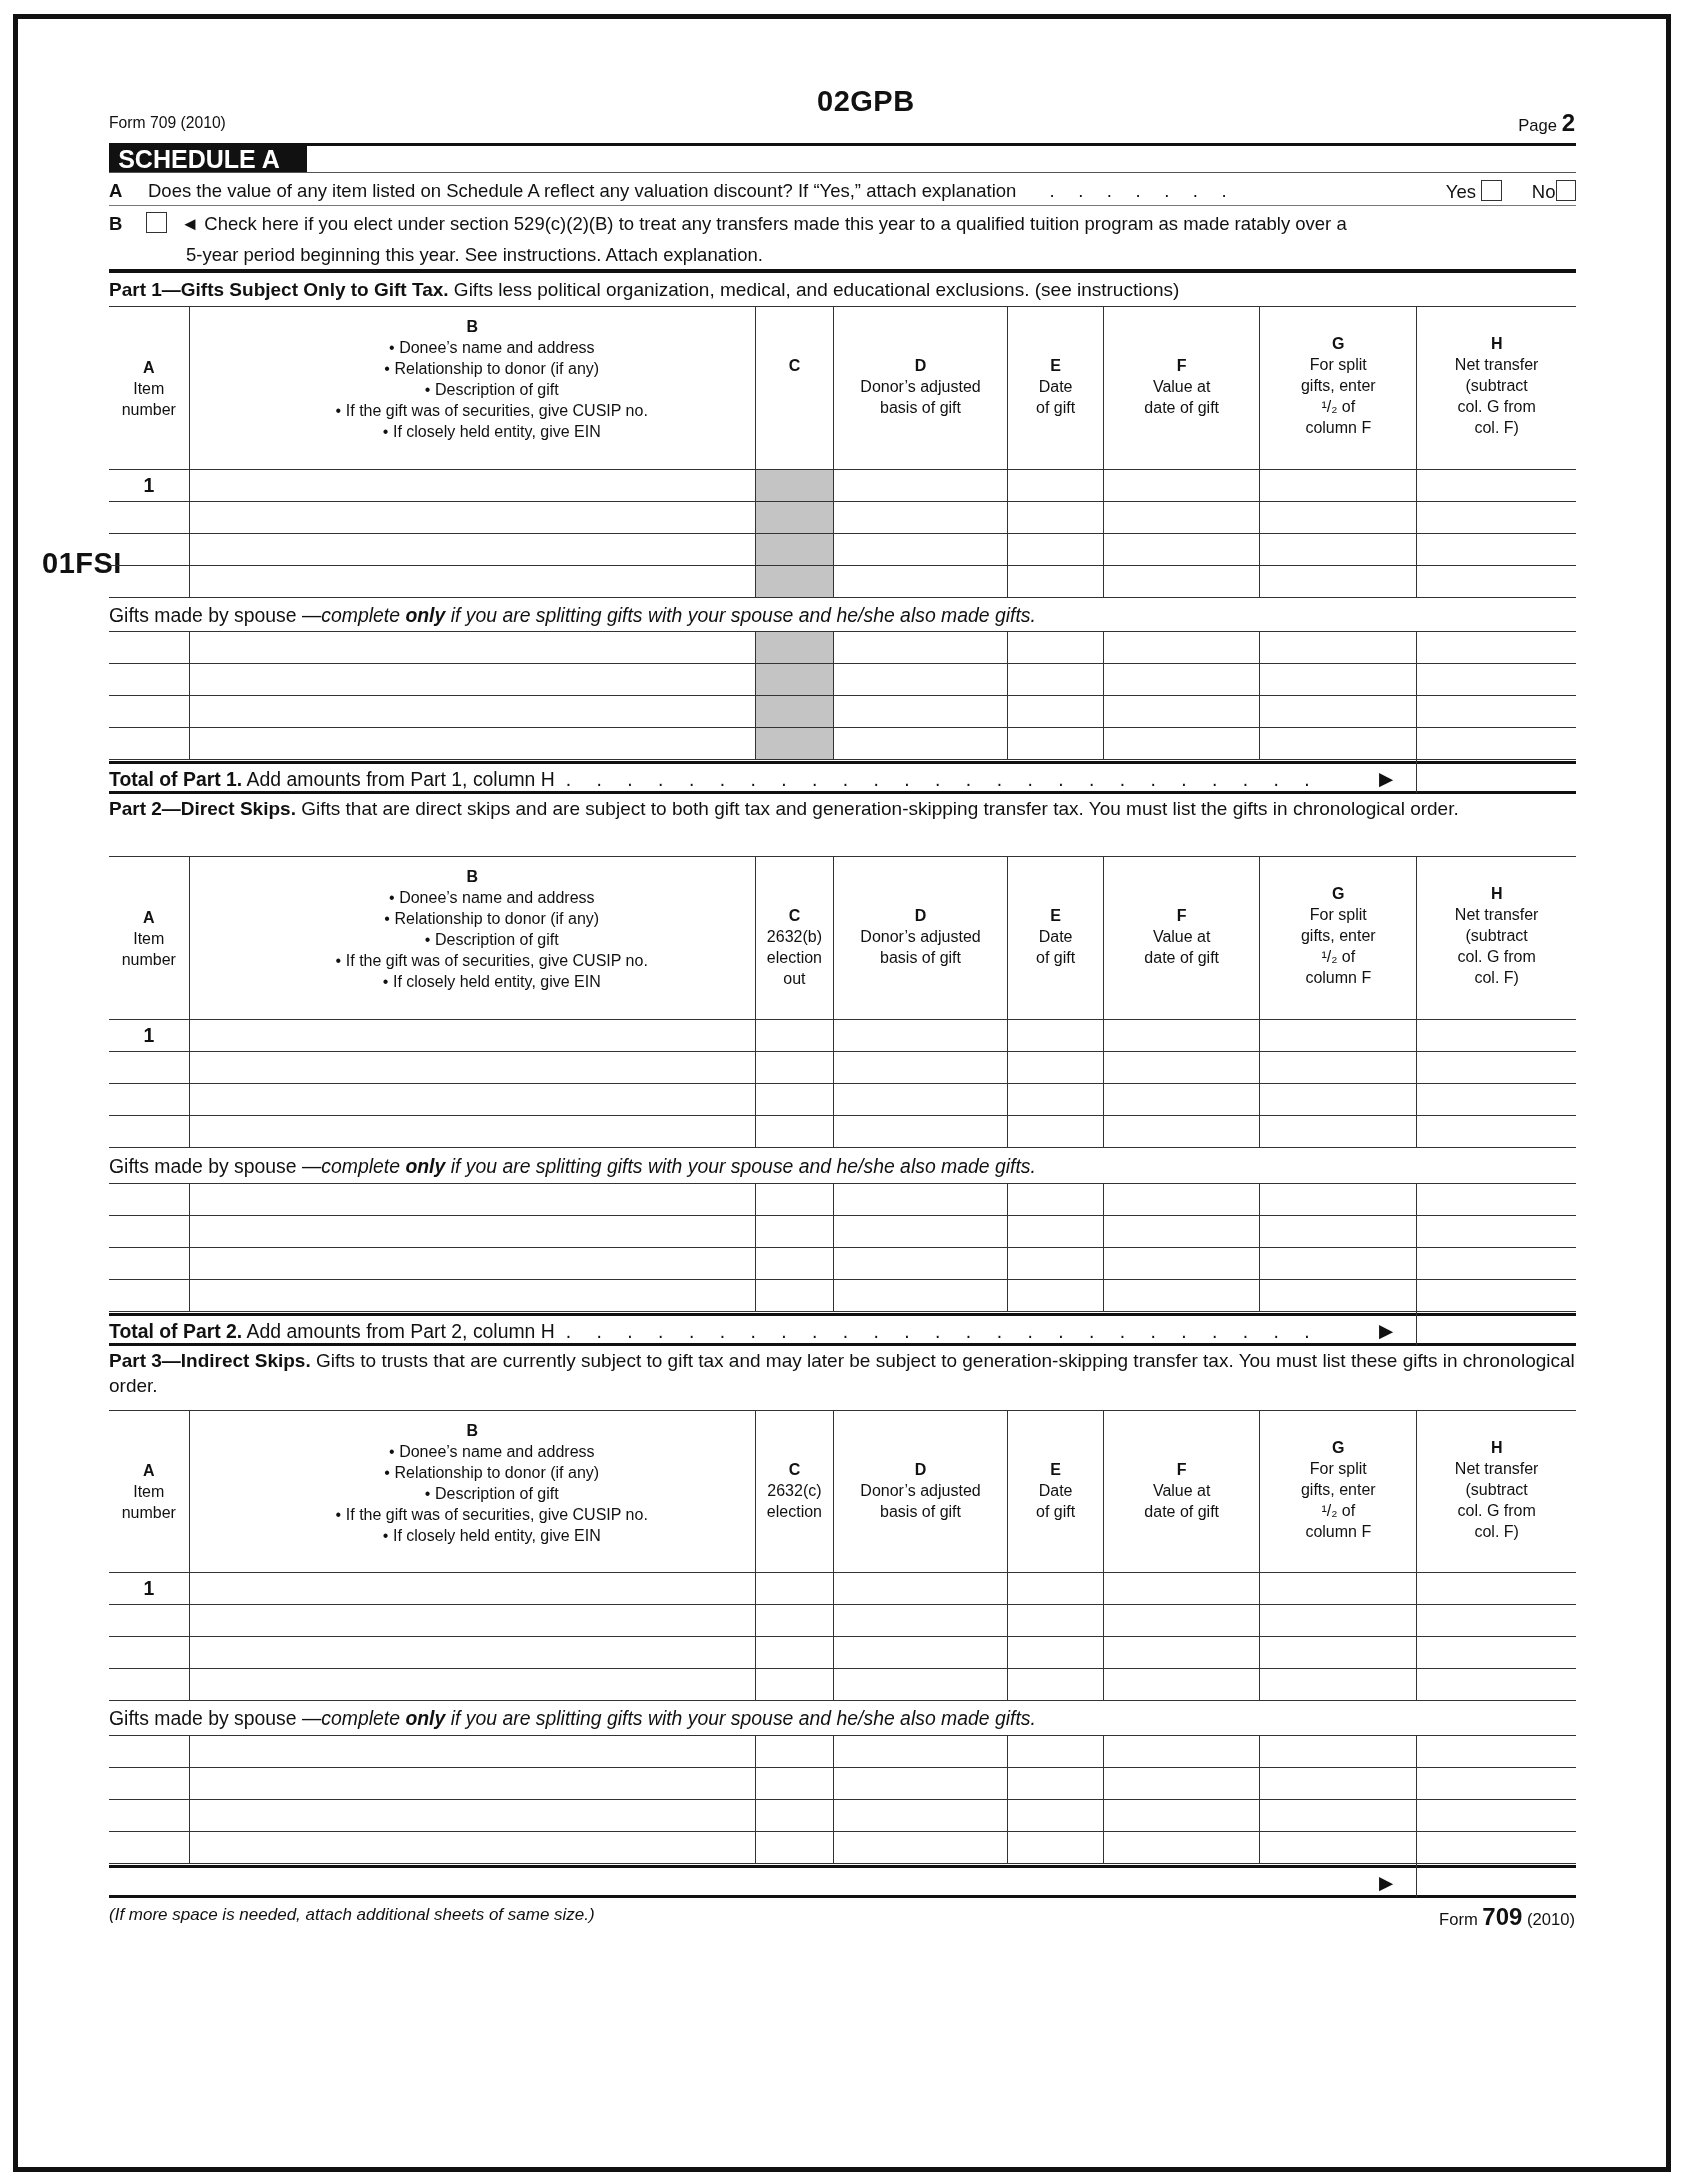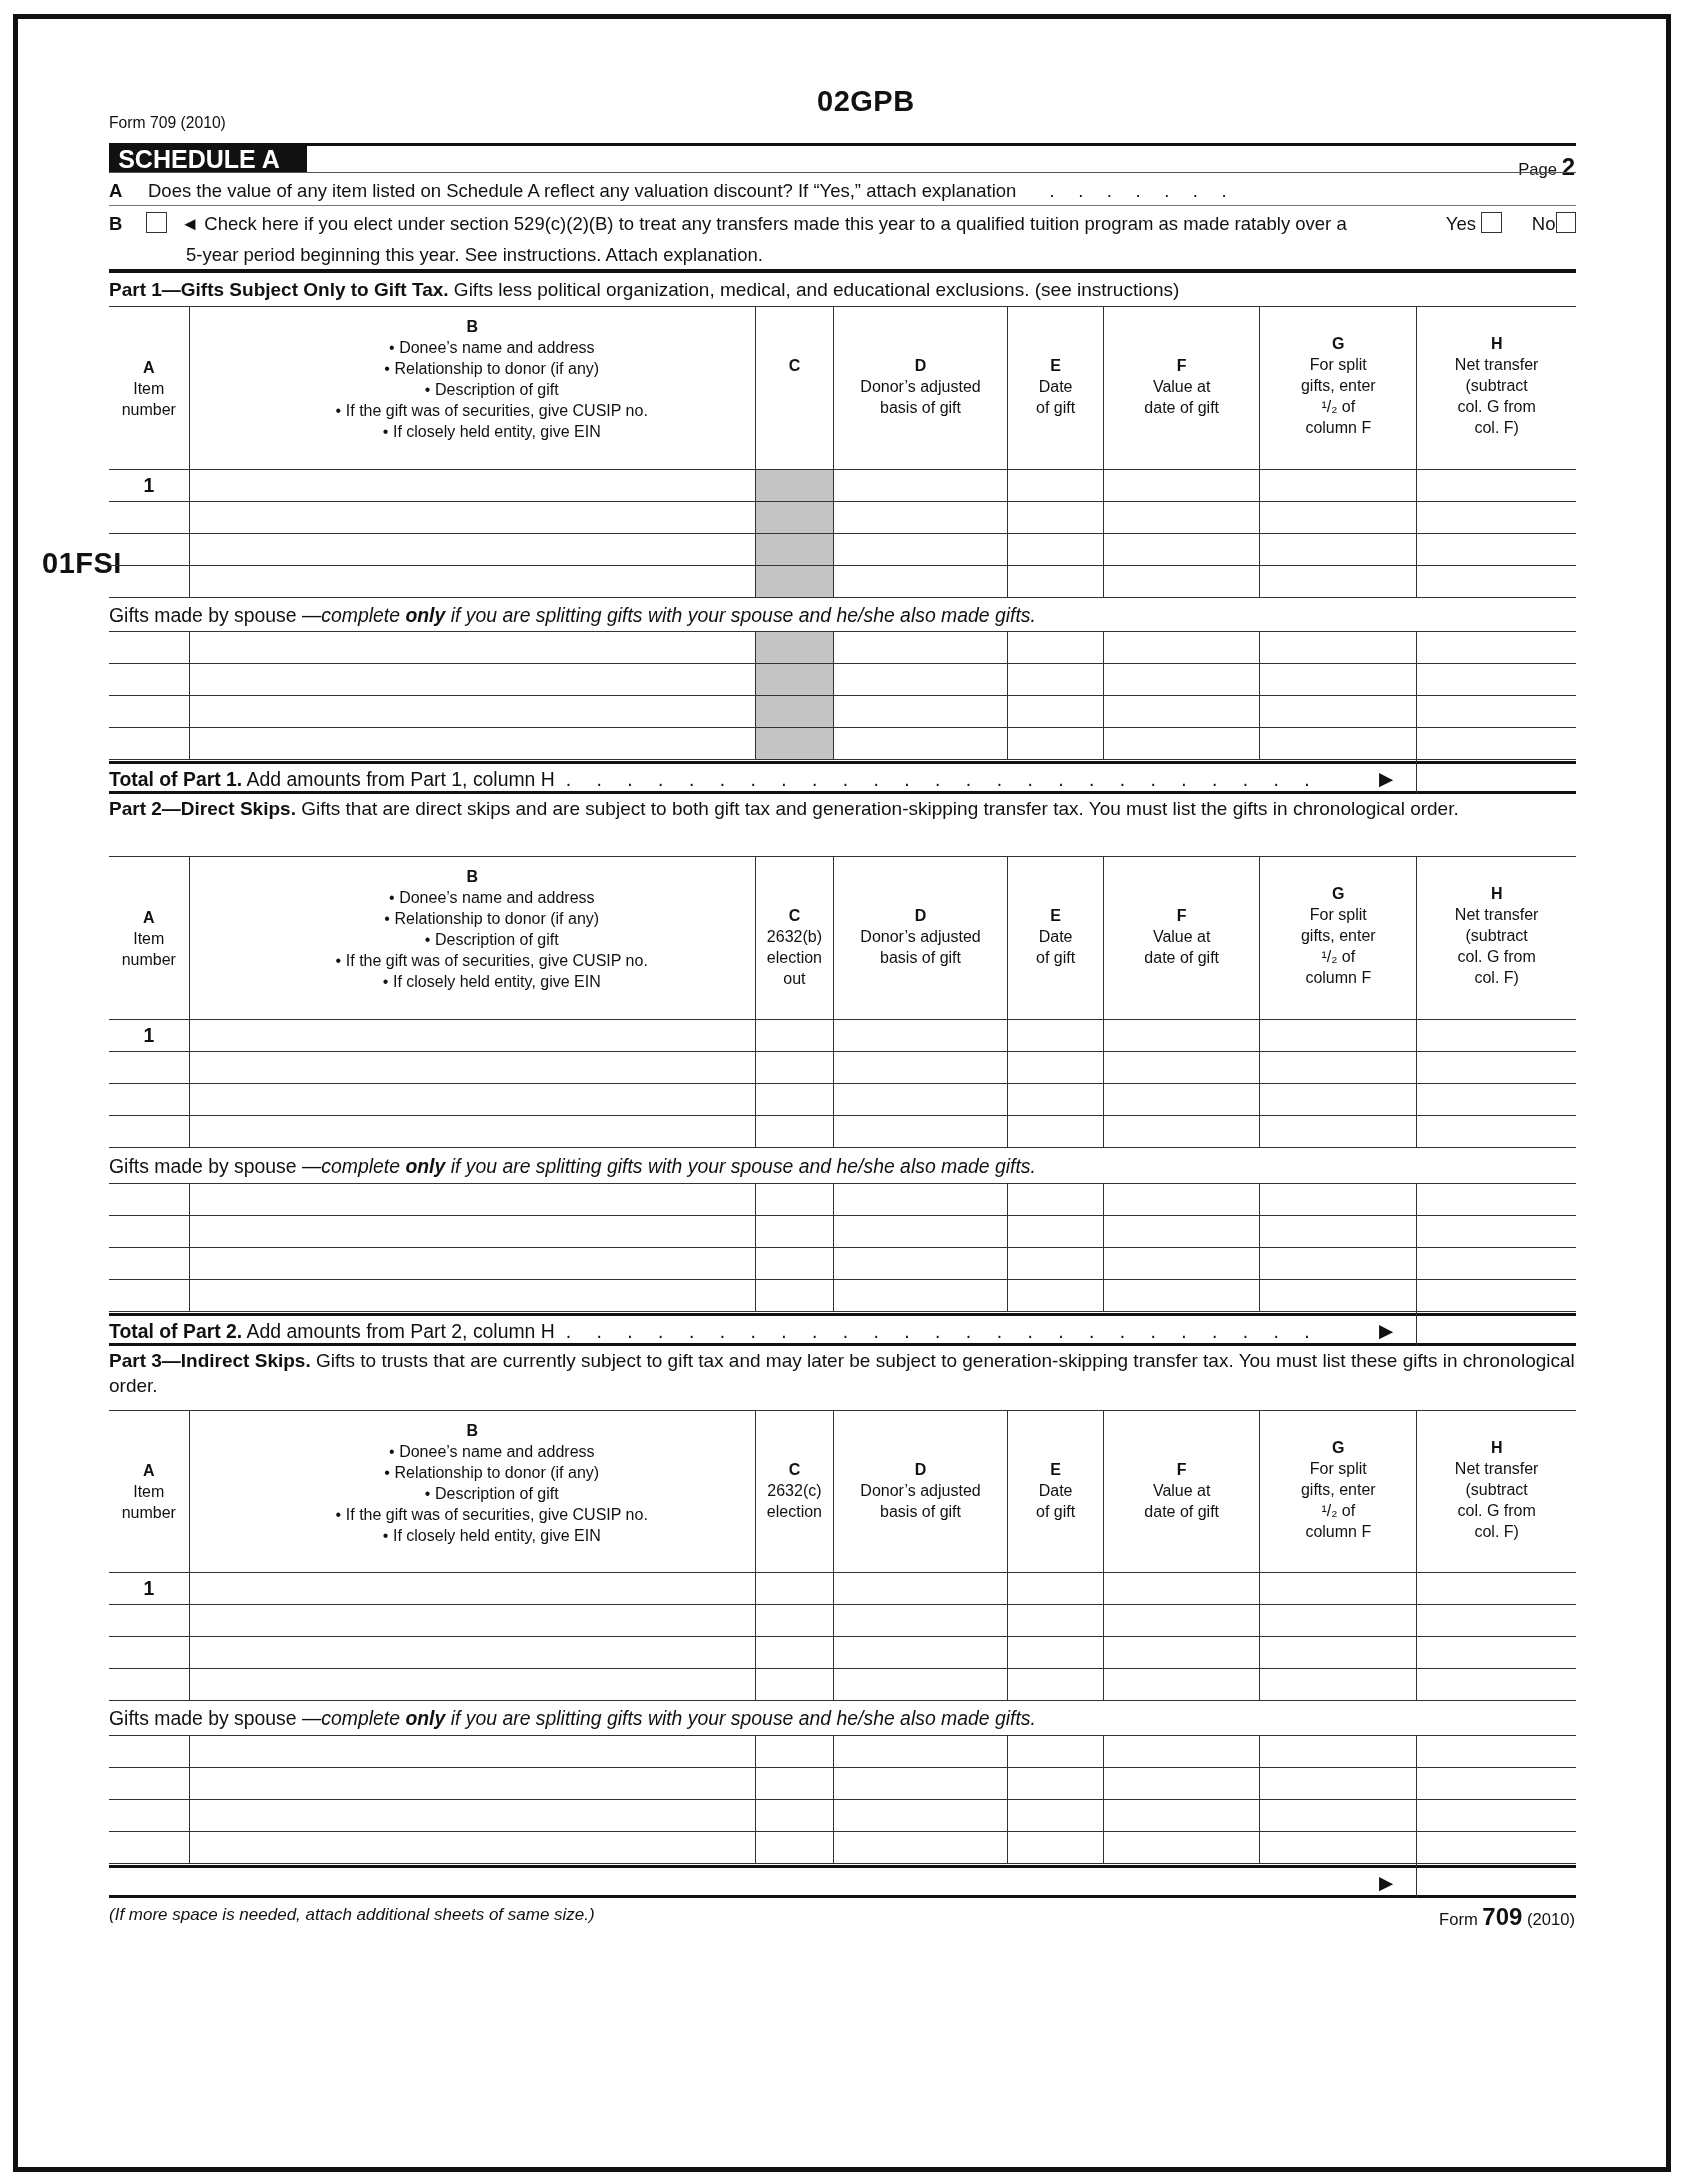--- a/index.html
+++ b/index.html
@@ -1,21 +1,21 @@
 <!DOCTYPE html>
 <html style="font-size:14.8px"><head>
 <meta charset="utf-8">
 <style>
   html, body { margin:0; padding:0; background:#ffffff; }
   body { width:1686px; height:2182px; position:relative; overflow:hidden;
          font-family:"Liberation Sans", sans-serif; color:#111; }
   .frame { position:absolute; left:13px; top:14px; width:1648px; height:2148px;
            border:5.5px solid #111; box-sizing:content-box; }
   .form-id { position:absolute; left:109px; top:114px; font-size:15.7px; }
-  .page-label { position:absolute; right:111px; top:109px; font-size:16.6px;margin-top:44px; }
+  .page-label { position:absolute; right:111px; top:109px; font-size:16.6px; }
   .page-label b { font-size:24px; }
   .stamp { position:absolute; font-weight:bold; font-size:29px; letter-spacing:0.5px; }
   .hline { position:absolute; left:109px; width:1467px; background:#111; }
   .sched-bar { position:absolute; left:109px; top:143px; width:1467px; height:30px;
                border-top:3.7px solid #111; border-bottom:0.9px solid #555; box-sizing:border-box; }
   .sched-tag { position:absolute; left:0; top:0; height:100%; width:198px; background:#111; color:#fff;
                font-weight:bold; font-size:25px; line-height:27px; padding-left:9.2px; box-sizing:border-box; }
   .sched-title { position:absolute; left:234px; top:0; font-size:25px; line-height:27px; }
   .sched-title b { font-weight:bold; }
   .line-text { position:absolute; font-size:18.5px; white-space:nowrap; }
@@ -58,21 +58,21 @@
   <span>Page</span> <b>2</b>
 </div>
 
 <div class="sched-bar">
   <div class="sched-tag">SCHEDULE A</div>
 </div>
 
 <div class="line-text" style="left:109px; top:180px; width:1467px;">
   <b style="display:inline-block;width:39px;">A</b><span>Does the value of any item listed on Schedule A reflect any valuation discount? If “Yes,” attach explanation</span>
   <span class="dots" style="margin-left:28px;">. . . . . . .</span>
-  <span style="position:absolute; right:0; top:0;margin-top:32px;">
+  <span style="position:absolute; right:0; top:0;">
     <span>Yes</span>
     <span class="checkbox"></span>
     <span style="display:inline-block;width:20px;"></span>
     <span>No</span><span class="checkbox"></span>
   </span>
 </div>
 <div class="hline" style="top:205px; height:1.4px; background:#777;"></div>
 
 <div class="line-text" style="left:109px; top:212px;">
   <b style="display:inline-block;width:37px;">B</b><span class="checkbox"></span>

